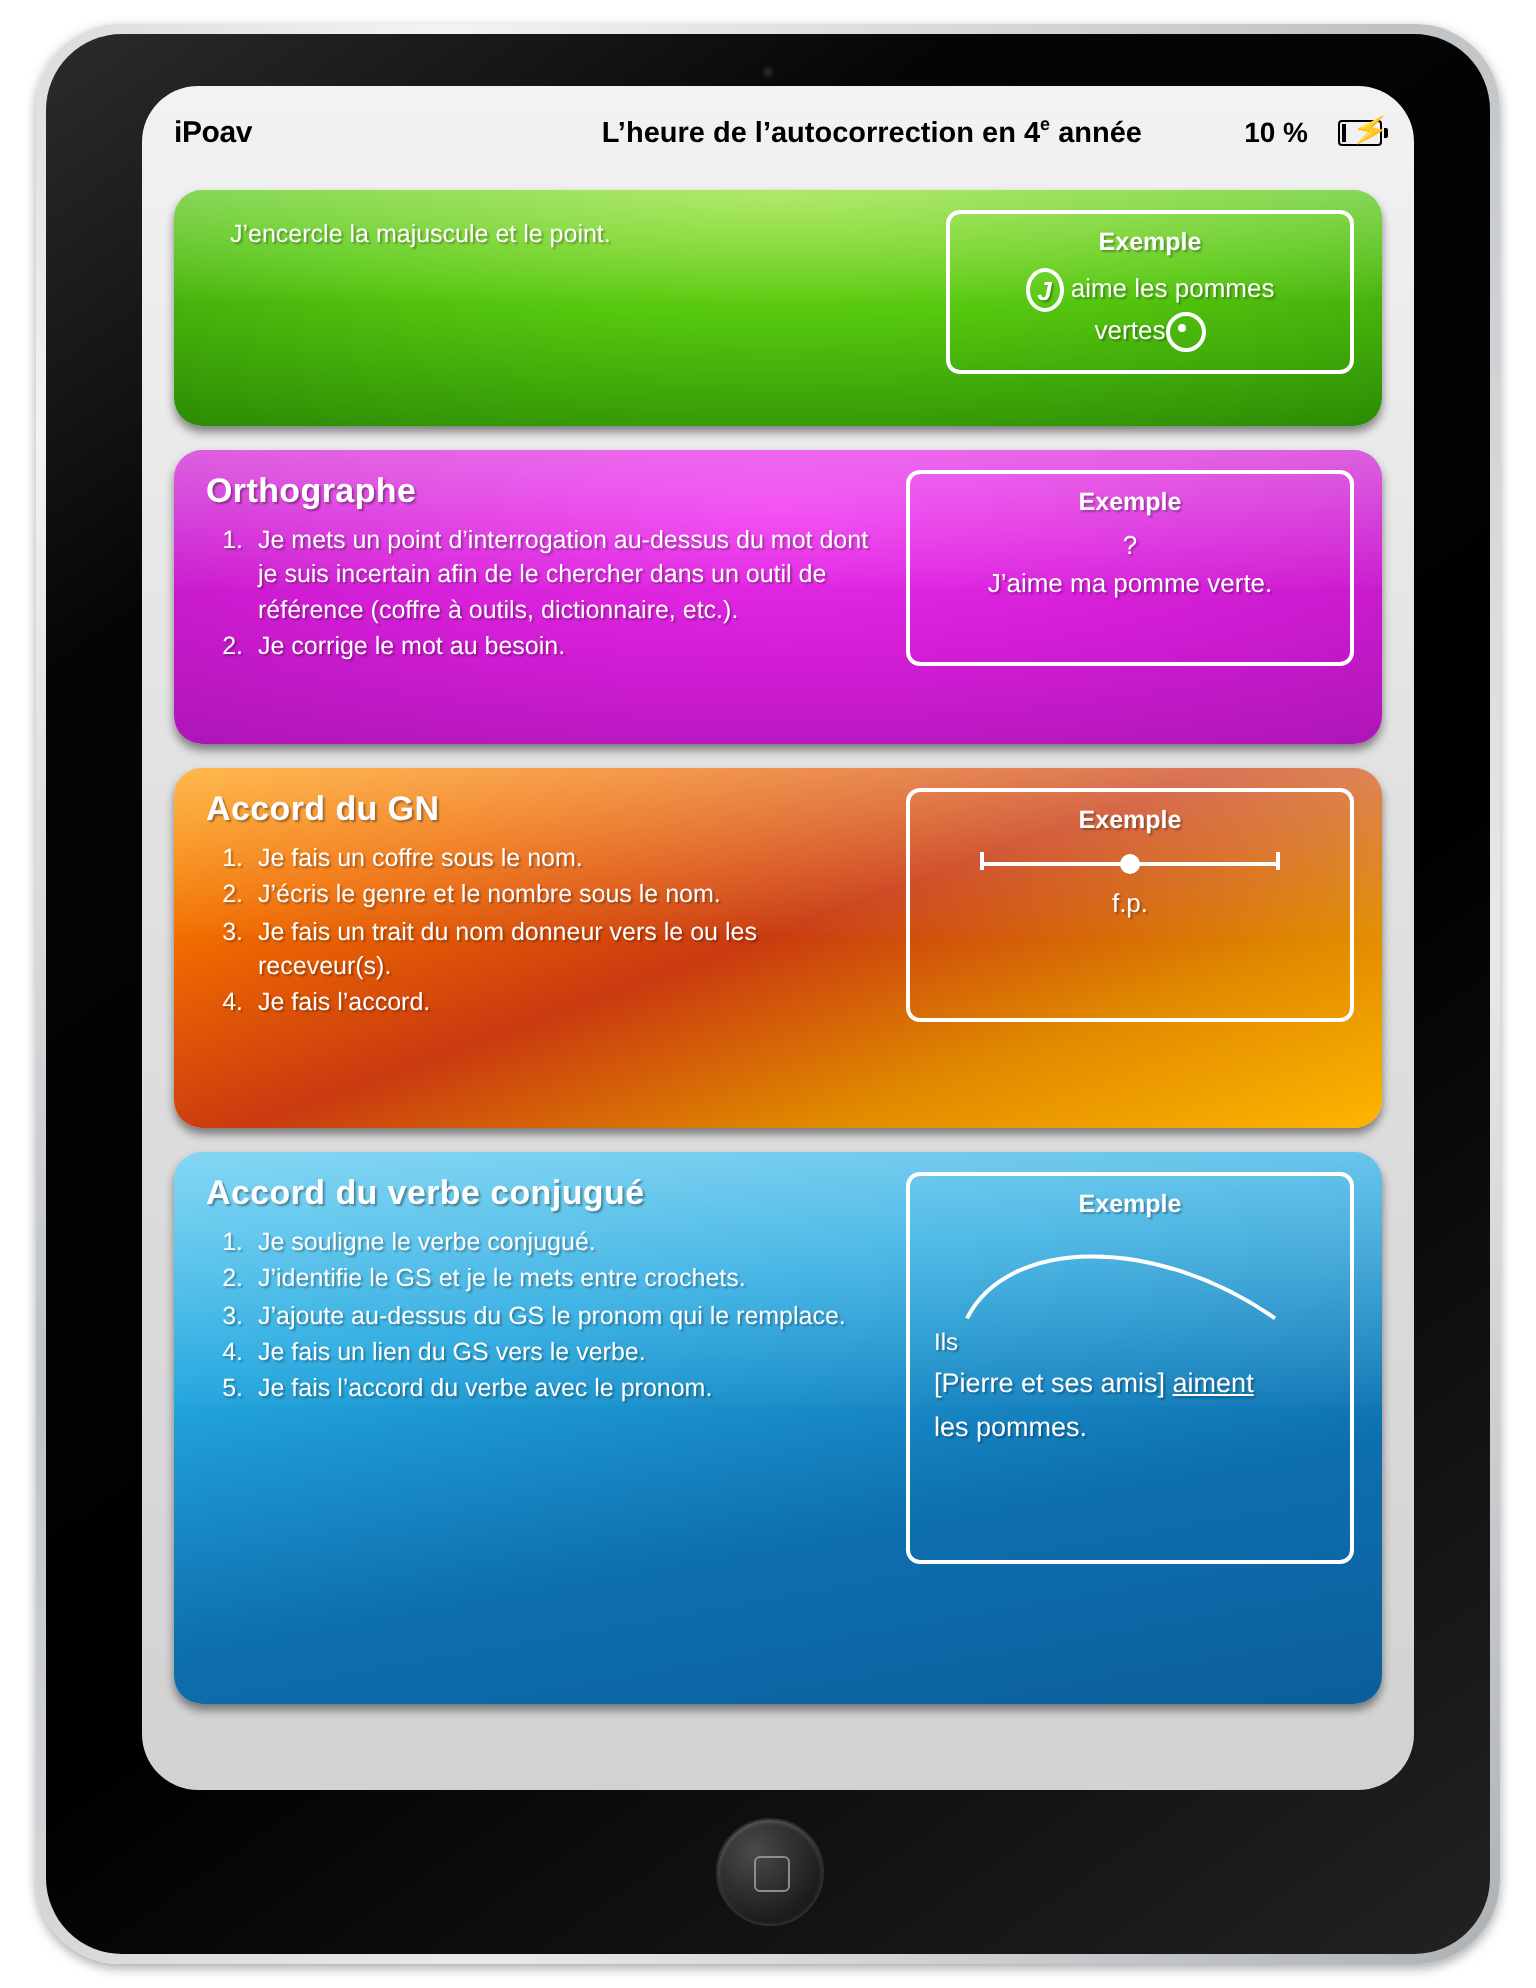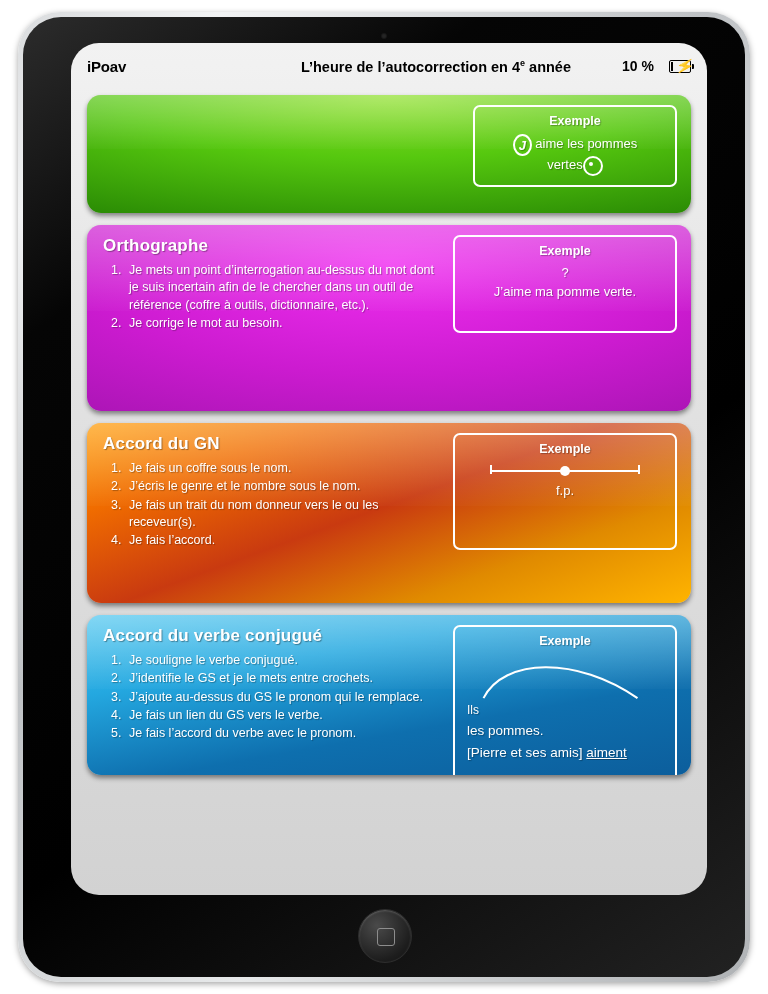--- a/index.html
+++ b/index.html
@@ -203,33 +203,33 @@
 
   
   #card-ponctuation {
     background: radial-gradient(120% 140% at 50% 0%, #8fe02b 0%, #56c80f 38%, #2d8f05 80%, #1c6b03 100%);
     height: 118px;
   }
   #card-ponctuation .example { width: 204px; }
 
   #card-orthographe {
     background: radial-gradient(130% 150% at 50% 20%, #f02ff0 0%, #cc1bd0 40%, #9b12a8 80%, #7a0d8c 100%);
-    height: 186px;
+    height: 147px;
   }
   #card-orthographe .example { width: 224px; }
 
   #card-accord-gn {
     background: linear-gradient(160deg, #ff9a00 0%, #f06c00 22%, #c93a10 48%, #e08a00 74%, #ffb400 100%);
     height: 180px;
   }
   #card-accord-gn .example { width: 224px; }
 
   #card-accord-verbe {
     background: linear-gradient(170deg, #4ec6ef 0%, #24a8e0 30%, #0e6fae 65%, #0c5e9c 100%);
-    height: 160px;
+    height: 276px;
   }
   #card-accord-verbe .example { width: 224px; height: 196px; }
 
   
   .circled {
     display: inline-block;
     border: 2px solid #ffffff;
     border-radius: 50%;
     width: 19px;
     height: 22px;
@@ -349,20 +349,21 @@
             <span class="bolt">⚡</span>
           </span>
         </div>
       </div>
 
       <div id="content">
 
         <div class="card" id="card-ponctuation">
           <div class="card-inner">
             <div class="card-left">
+              <div class="card-text">J’encercle la majuscule et le point.</div>
             </div>
             <div class="example">
               <div class="example-title">Exemple</div>
               <div class="example-body">
                 <span class="circled">J</span><span> aime les pommes</span>
                 <div>
                   <span>vertes</span><span class="dot-circ"></span>
                 </div>
               </div>
             </div>
@@ -426,22 +427,22 @@
                 <li>Je fais l’accord du verbe avec le pronom.</li>
               </ol>
             </div>
             <div class="example">
               <div class="example-title">Exemple</div>
               <div class="example-body verb-ex">
                 <svg class="arc" viewBox="0 0 200 48">
                   <path d="M18 46 C 40 2, 120 0, 186 46" fill="none" stroke="#ffffff" stroke-width="2.2"></path>
                 </svg>
                 <div class="lbl-ils">Ils</div>
+                <div class="line2"><span>[Pierre et ses amis] </span><u>aiment</u></div>
                 <div class="line2">les pommes.</div>
-                <div class="line2"><span>[Pierre et ses amis] </span><u>aiment</u></div>
               </div>
             </div>
           </div>
         </div>
 
       </div>
 
     </div>
 
     <div id="home-button">

